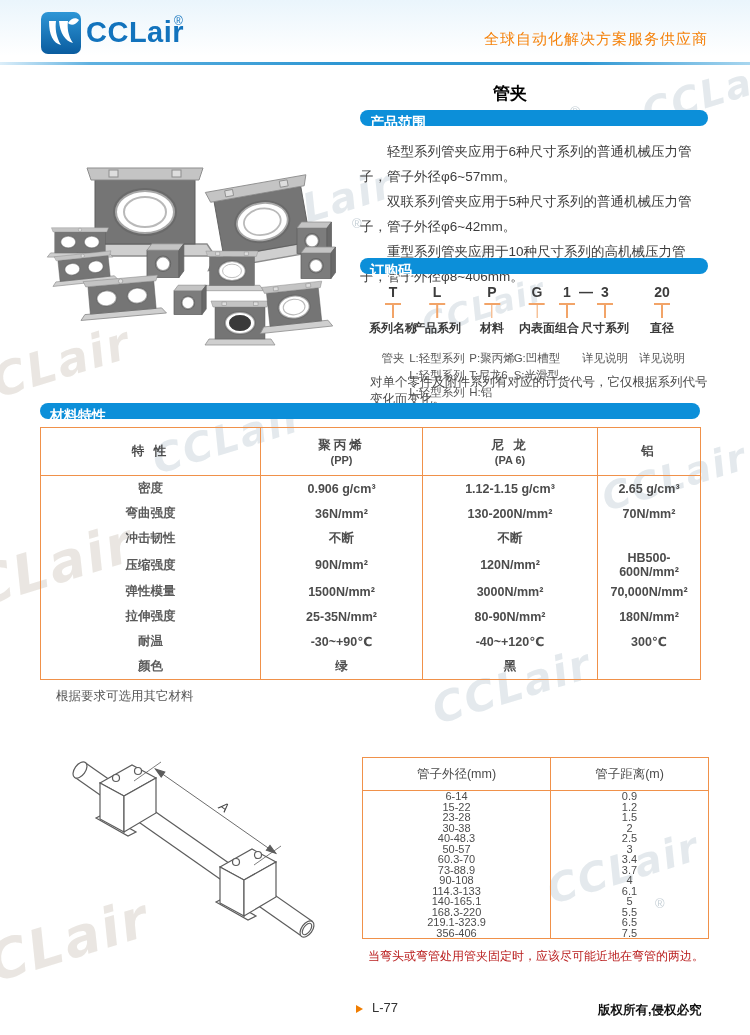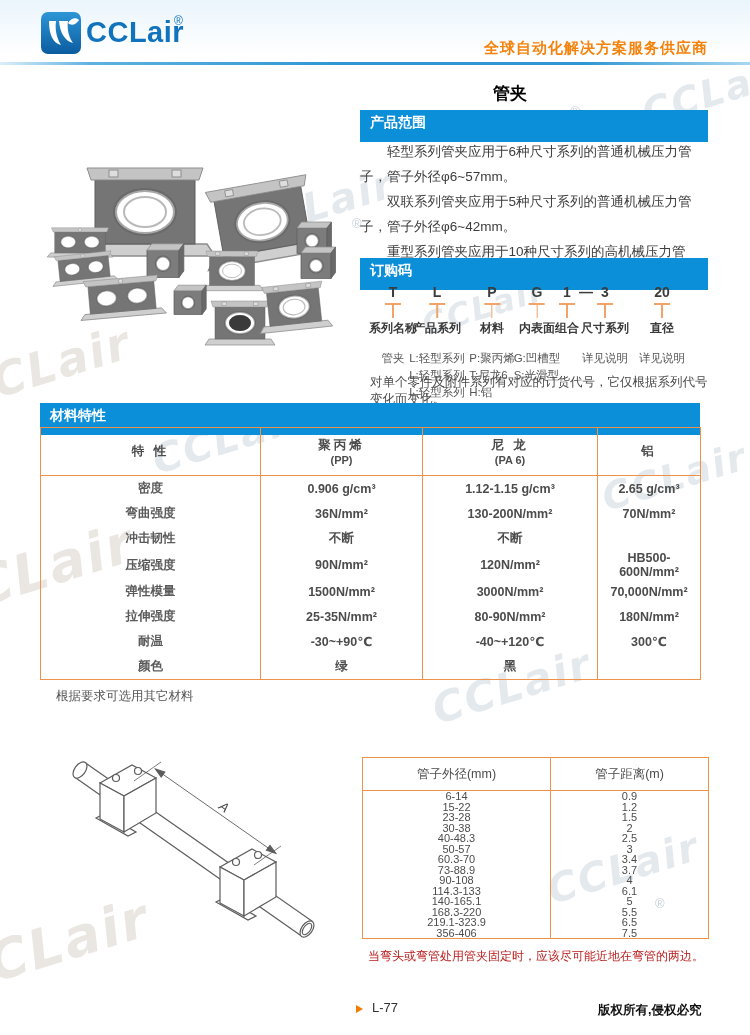--- a/index.html
+++ b/index.html
@@ -5,34 +5,34 @@
   html,body{margin:0;padding:0;background:#ffffff;}
   .page{position:relative;width:750px;height:1035px;background:#fff;overflow:hidden;
         font-family:"Liberation Sans","DejaVu Sans",sans-serif;color:#3d3d3d;}
 
   
   .header{position:absolute;left:0;top:0;width:750px;height:62px;
           background:linear-gradient(180deg,#eaf5fc 0%,#ffffff 90%);}
   .logo-box{position:absolute;left:40px;top:11px;}
   .brand{position:absolute;left:86px;top:16px;font-size:29px;font-weight:bold;color:#1273bd;letter-spacing:0.5px;}
   .brand-reg{position:absolute;left:174px;top:14px;font-size:12px;color:#1273bd;}
-  .tagline{position:absolute;right:42px;top:30px;font-size:15px;font-weight:bold;color:#f5820b;letter-spacing:1px;margin-top:9px;}
+  .tagline{position:absolute;right:42px;top:30px;font-size:15px;font-weight:normal;color:#f5820b;letter-spacing:1px;}
   .header-rule{position:absolute;left:0;top:62px;width:750px;height:3px;
       background:linear-gradient(to right,#dceef9 0%,#5fb1e0 12%,#2f97d3 45%,#2f97d3 78%,#a8d6ef 100%);}
 
   
   .wm{position:absolute;font-weight:bold;font-style:italic;color:#9fb3bf;opacity:.28;
       transform:rotate(-17deg);letter-spacing:2px;pointer-events:none;white-space:nowrap;
       font-family:"DejaVu Sans",sans-serif;}
   .wmB{color:#b5a998;}
   .wm-reg{position:absolute;color:#98aab6;opacity:.55;pointer-events:none;}
 
   
-  .bar{position:absolute;height:32px;line-height:24px;background:#0c8fd9;color:#fff;
-       font-size:14px;font-weight:bold;padding-left:10px;box-sizing:border-box;}
+  .bar{position:absolute;height:16px;line-height:24px;background:#0c8fd9;color:#fff;
+       font-size:14px;font-weight:bold;padding-left:10px;box-sizing:border-box;border-radius:9px;}
 
   .page-title{position:absolute;left:360px;top:82px;width:300px;text-align:center;
               font-size:17px;font-weight:bold;color:#000;}
 
   
   .pr-text{position:absolute;left:360px;top:140px;width:352px;font-size:13.5px;line-height:1.85;color:#3d3d3d;}
   .pr-text p{margin:0;text-indent:2em;}
 
   
   .oc-wrap{position:absolute;left:360px;top:284px;width:350px;height:92px;}

